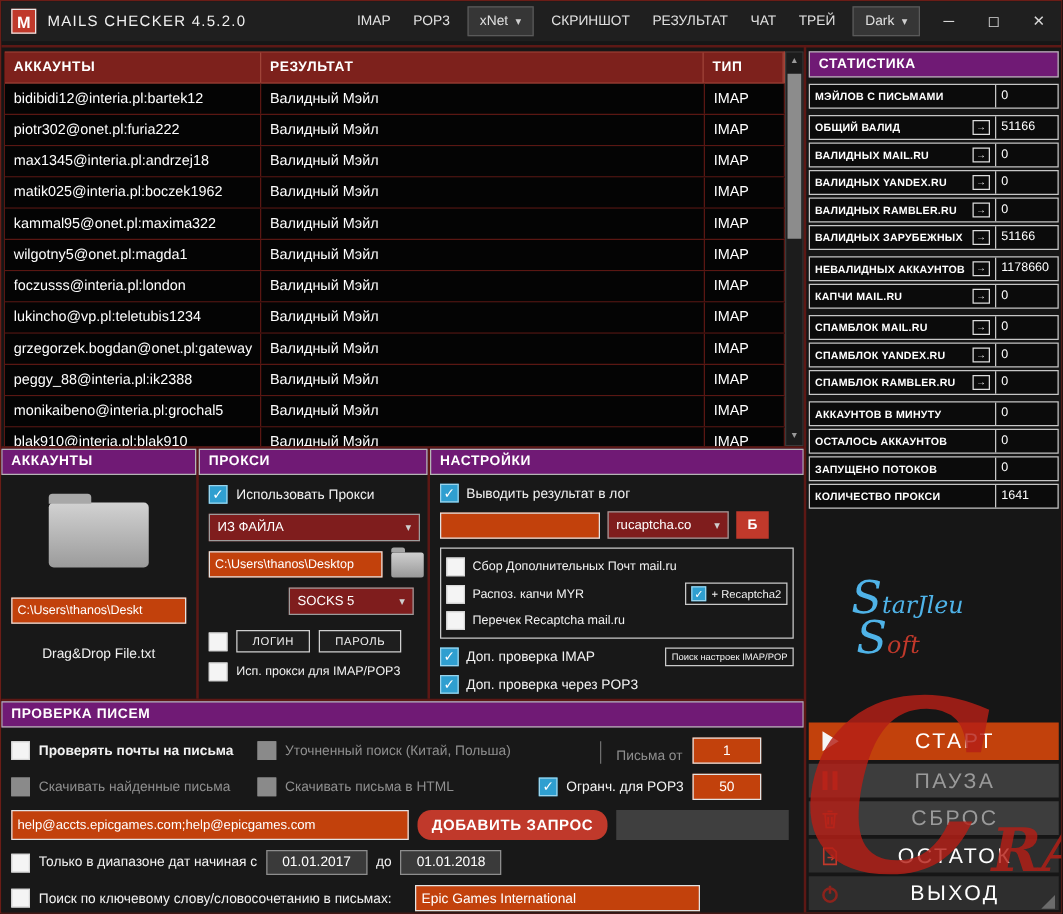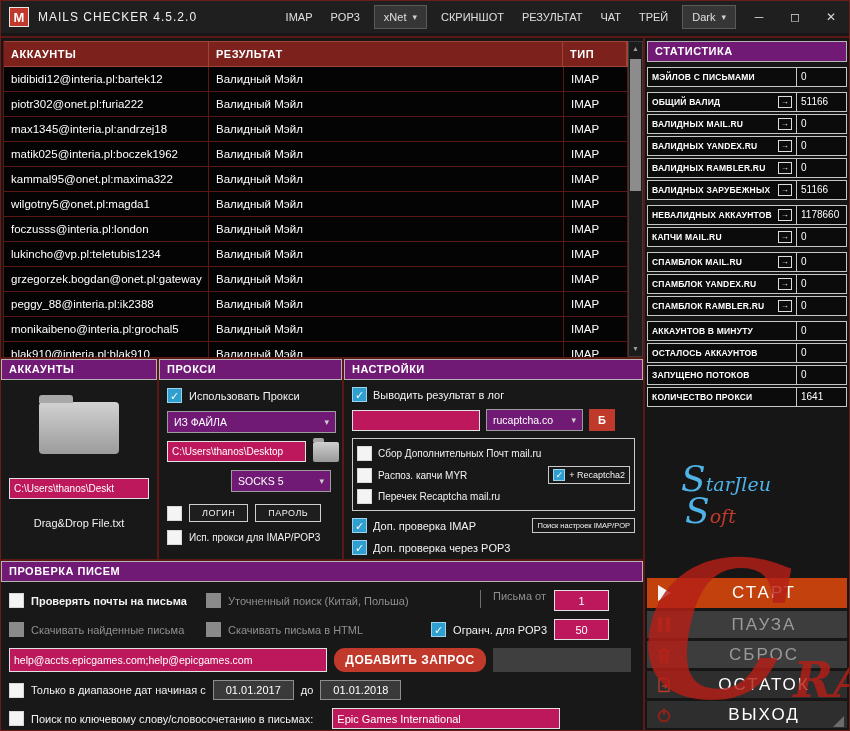--- a/index.html
+++ b/index.html
@@ -48,39 +48,39 @@
   .mid { position:absolute; top:358px; left:0; width:642px; height:200px; display:flex; background:#181818; }
   .panel { position:relative; }
   .p-accounts { width:158px; border-right:2px solid #5d1815; }
   .p-proxy { width:185px; border-right:2px solid #5d1815; padding-bottom:4px; }
   .p-settings { flex:1; }
 
   .big-folder { position:relative; width:80px; height:52px; margin:22px auto 24px;
                 background:linear-gradient(#d2d2d2,#9b9b9b); border-radius:4px; }
   .big-folder::before { content:""; position:absolute; top:-7px; left:0; width:34px; height:8px;
                 background:#a8a8a8; border-radius:3px 3px 0 0; }
-  .inp { background:#be185d; border:1px solid #e2e2e2; color:#fff; font-size:10px;
+  .inp { background:#c2410c; border:1px solid #e2e2e2; color:#fff; font-size:10px;
          font-family:"Liberation Sans",sans-serif; height:21px; padding:0 4px; }
   .path-inp { display:block; width:140px; margin:0 auto; }
   .dragdrop { text-align:center; font-size:11px; color:#f0f0f0; margin-top:18px; }
 
   .prow { display:flex; align-items:center; gap:7px; margin:8px 8px 0; }
   .lbl { font-size:11px; color:#f2f2f2; }
   .lbl.sm { font-size:10px; } .lbl.xs { font-size:9px; } .lbl.xxs { font-size:7.5px;text-align:right; }
   .lbl.gray { color:#8f8f8f; } .lbl.bold { font-weight:bold; }
 
   .cb { width:15px; height:15px; background:#f4f4f4; border:1px solid #d8d8d8; display:inline-block;
         flex:none; position:relative; }
   .cb.checked { background:#2f9fd0; border-color:#9bd4ec; }
   .cb.checked::after { content:"✓"; position:absolute; inset:0; color:#fff; font-size:11px;
         line-height:14px; text-align:center; }
   .cb.disabled { background:#8a8a8a; border-color:#8a8a8a; }
   .cb.small { width:12px; height:12px; } .cb.small.checked::after { font-size:9px; line-height:11px; }
 
-  .select { background:#701a75; border:1px solid #9c9c9c; height:22px; display:flex; align-items:center;
+  .select { background:#7f1d1d; border:1px solid #9c9c9c; height:22px; display:flex; align-items:center;
             padding:0 6px; font-size:10.5px; justify-content:space-between; }
   .w170 { width:169px; margin:8px 8px 0; } .w100 { width:100px; margin:8px 8px 0 72px; }
   .mini-folder { position:relative; width:26px; height:20px; background:linear-gradient(#cfcfcf,#999);
                  border-radius:2px; flex:none; }
   .mini-folder::before { content:""; position:absolute; top:-4px; left:0; width:11px; height:4px;
                  background:#a5a5a5; border-radius:2px 2px 0 0; }
   .small-btn { border:1px solid #cfcfcf; background:#1e1e1e; color:#f0f0f0; font-size:9px;
                padding:3px 12px; letter-spacing:.5px; }
 
   .srow { display:flex; align-items:center; gap:6px; margin:7px 8px 0; }
@@ -94,21 +94,21 @@
              margin-left:auto; }
   .timeout-row { margin-top:10px; gap:8px; }
   .num { width:58px; text-align:center; font-size:11px; } .num.w70 { width:70px; }
 
   
   .mailcheck { position:absolute; top:560px; left:0; width:642px; height:171px; background:#181818; }
   .mcrow { display:flex; align-items:center; gap:7px; margin:8px 8px 0; }
   .vsep { width:1px; height:18px; background:#6e6e6e; margin:0 4px; }
   .w55 { width:55px; }
   .r1 .lbl.bold { width:168px; } .r1 .lbl.gray.refined { width:192px; }
-  .r1 .from-group { margin-left:auto; display:flex; align-items:flex-start; gap:8px; margin-right:26px; }
+  .r1 .from-group { margin-left:auto; display:flex; align-items:flex-end; gap:8px; margin-right:26px; }
   .r2 .lbl.df { width:168px; } .r2 .lbl.dh { width:163px; }
   .r2 .limit-group { margin-left:auto; display:flex; align-items:center; gap:7px; margin-right:26px; }
   .query { width:318px; font-size:10.5px; height:24px; }
   .addq { width:152px; height:24px; line-height:24px; font-size:12px; letter-spacing:.5px;border-radius:11px; }
   .gray-fill { flex:1; height:24px; background:#3f3f3f; margin-right:4px; }
   .date-btn { background:#3a3a3a; border:1px solid #8d8d8d; color:#fff; font-size:11px;
               padding:3px 12px; }
   .keyword { width:228px; margin-left:12px; font-size:11px; }
 
   

